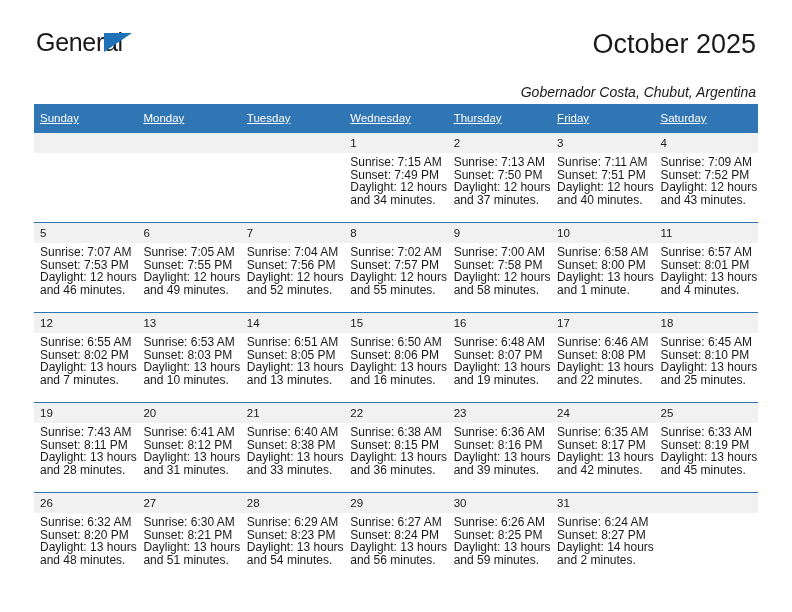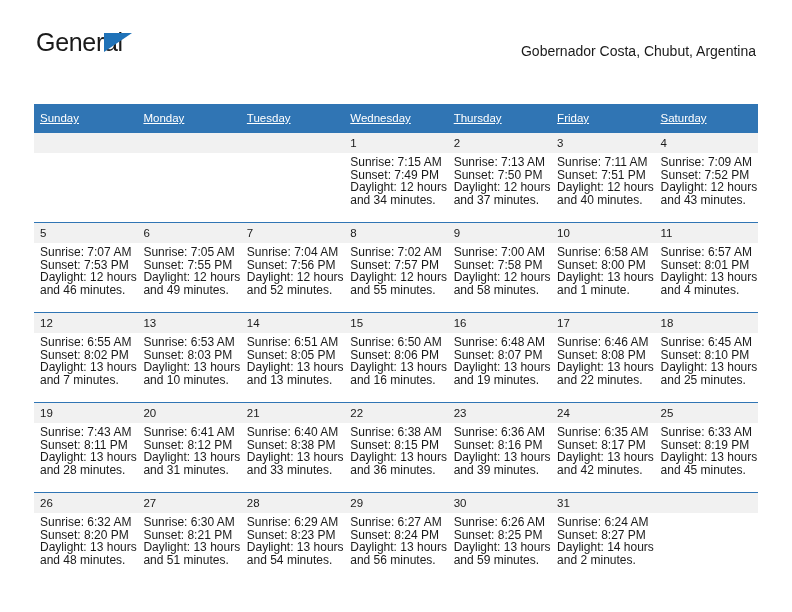--- a/index.html
+++ b/index.html
@@ -72,22 +72,23 @@
   .cal-title {
     font-size: 27px;
     color: #1a1a1a;
     line-height: 32px;
     white-space: nowrap;
   }
   .cal-sub {
     font-size: 14px;
     color: #1a1a1a;
     line-height: 20px;
-    margin-top: 13px;
+    margin-top: 22px;
     white-space: nowrap;
+    font-style: italic;
   }
 
   
   .calendar {
     position: absolute;
     left: 34px;
     top: 104px;
     width: 724px;
     border-collapse: collapse;
     table-layout: fixed;
@@ -145,20 +146,21 @@
 <div class="page">
 
   <div class="top">
 
     <div class="logo">
       <span class="logo-row1">General</span>
       <span class="logo-tri"></span>
     </div>
 
     <div class="titles">
+      <div class="cal-title">October 2025</div>
       <div class="cal-sub">Gobernador Costa, Chubut, Argentina</div>
     </div>
 
   </div>
 
   <table class="calendar">
     <thead>
       <tr>
         <th>Sunday</th>
         <th>Monday</th>

